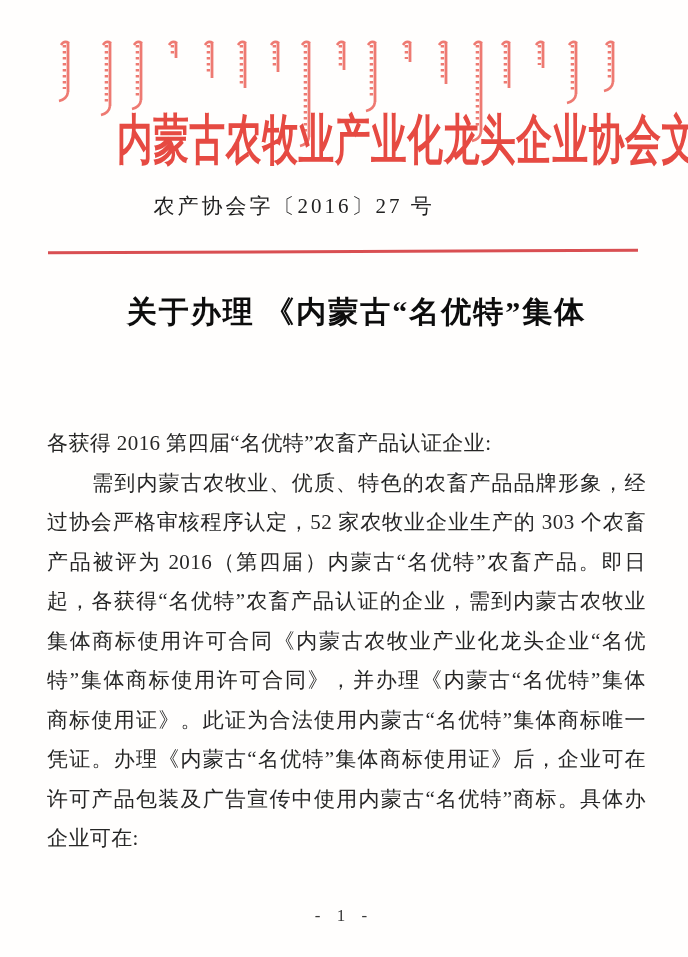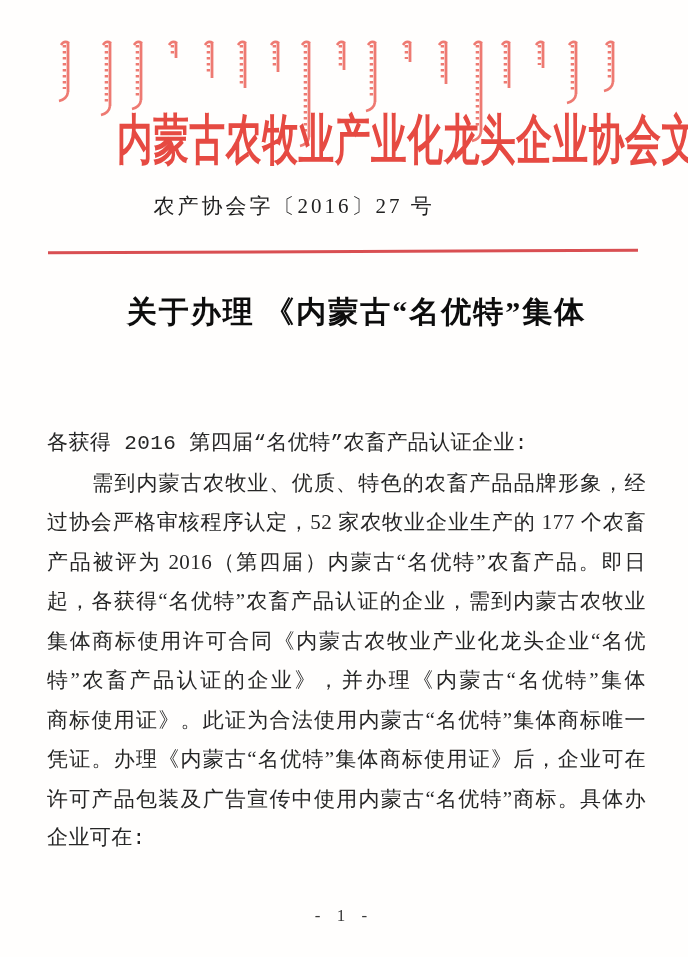--- a/index.html
+++ b/index.html
@@ -93,21 +93,20 @@
     line-height: 39.5px;
     text-align: justify;
     text-align-last: justify;
     text-justify: inter-character;
     white-space: nowrap;
     letter-spacing: 0.4px;
   }
   .body-text .line.no-justify {
     text-align: center;
     text-align-last: left;
-    font-family: Liberation Mono, monospace;
   }
   .body-text .line.indent {
     text-indent: 45px;
   }
   
   .page-footer {
     position: absolute;
     top: 906px;
     left: 0;
     width: 688px;
@@ -225,25 +224,25 @@
   <div class="red-rule"></div>
 
   <div class="notice-title">
     <div class="t-line">关于办理 《内蒙古“名优特”集体</div>
   </div>
 
   <div class="body-text">
 
   <div class="line no-justify">各获得 2016 第四届“名优特”农畜产品认证企业:</div>
       <div class="line indent">需到内蒙古农牧业、优质、特色的农畜产品品牌形象，经</div>
-      <div class="line">过协会严格审核程序认定，52 家农牧业企业生产的 177 个农畜</div>
+      <div class="line">过协会严格审核程序认定，52 家农牧业企业生产的 303 个农畜</div>
       <div class="line">产品被评为 2016（第四届）内蒙古“名优特”农畜产品。即日</div>
       <div class="line">起，各获得“名优特”农畜产品认证的企业，需到内蒙古农牧业</div>
       <div class="line">集体商标使用许可合同《内蒙古农牧业产业化龙头企业“名优</div>
-      <div class="line">特”农畜产品认证的企业》，并办理《内蒙古“名优特”集体</div>
+      <div class="line">特”集体商标使用许可合同》，并办理《内蒙古“名优特”集体</div>
       <div class="line">商标使用证》。此证为合法使用内蒙古“名优特”集体商标唯一</div>
       <div class="line">凭证。办理《内蒙古“名优特”集体商标使用证》后，企业可在</div>
       <div class="line">许可产品包装及广告宣传中使用内蒙古“名优特”商标。具体办</div>
       <div class="line no-justify">企业可在:</div>
     </div>
 
   <div class="page-footer">- 1 -</div>
 
 </div>
 

